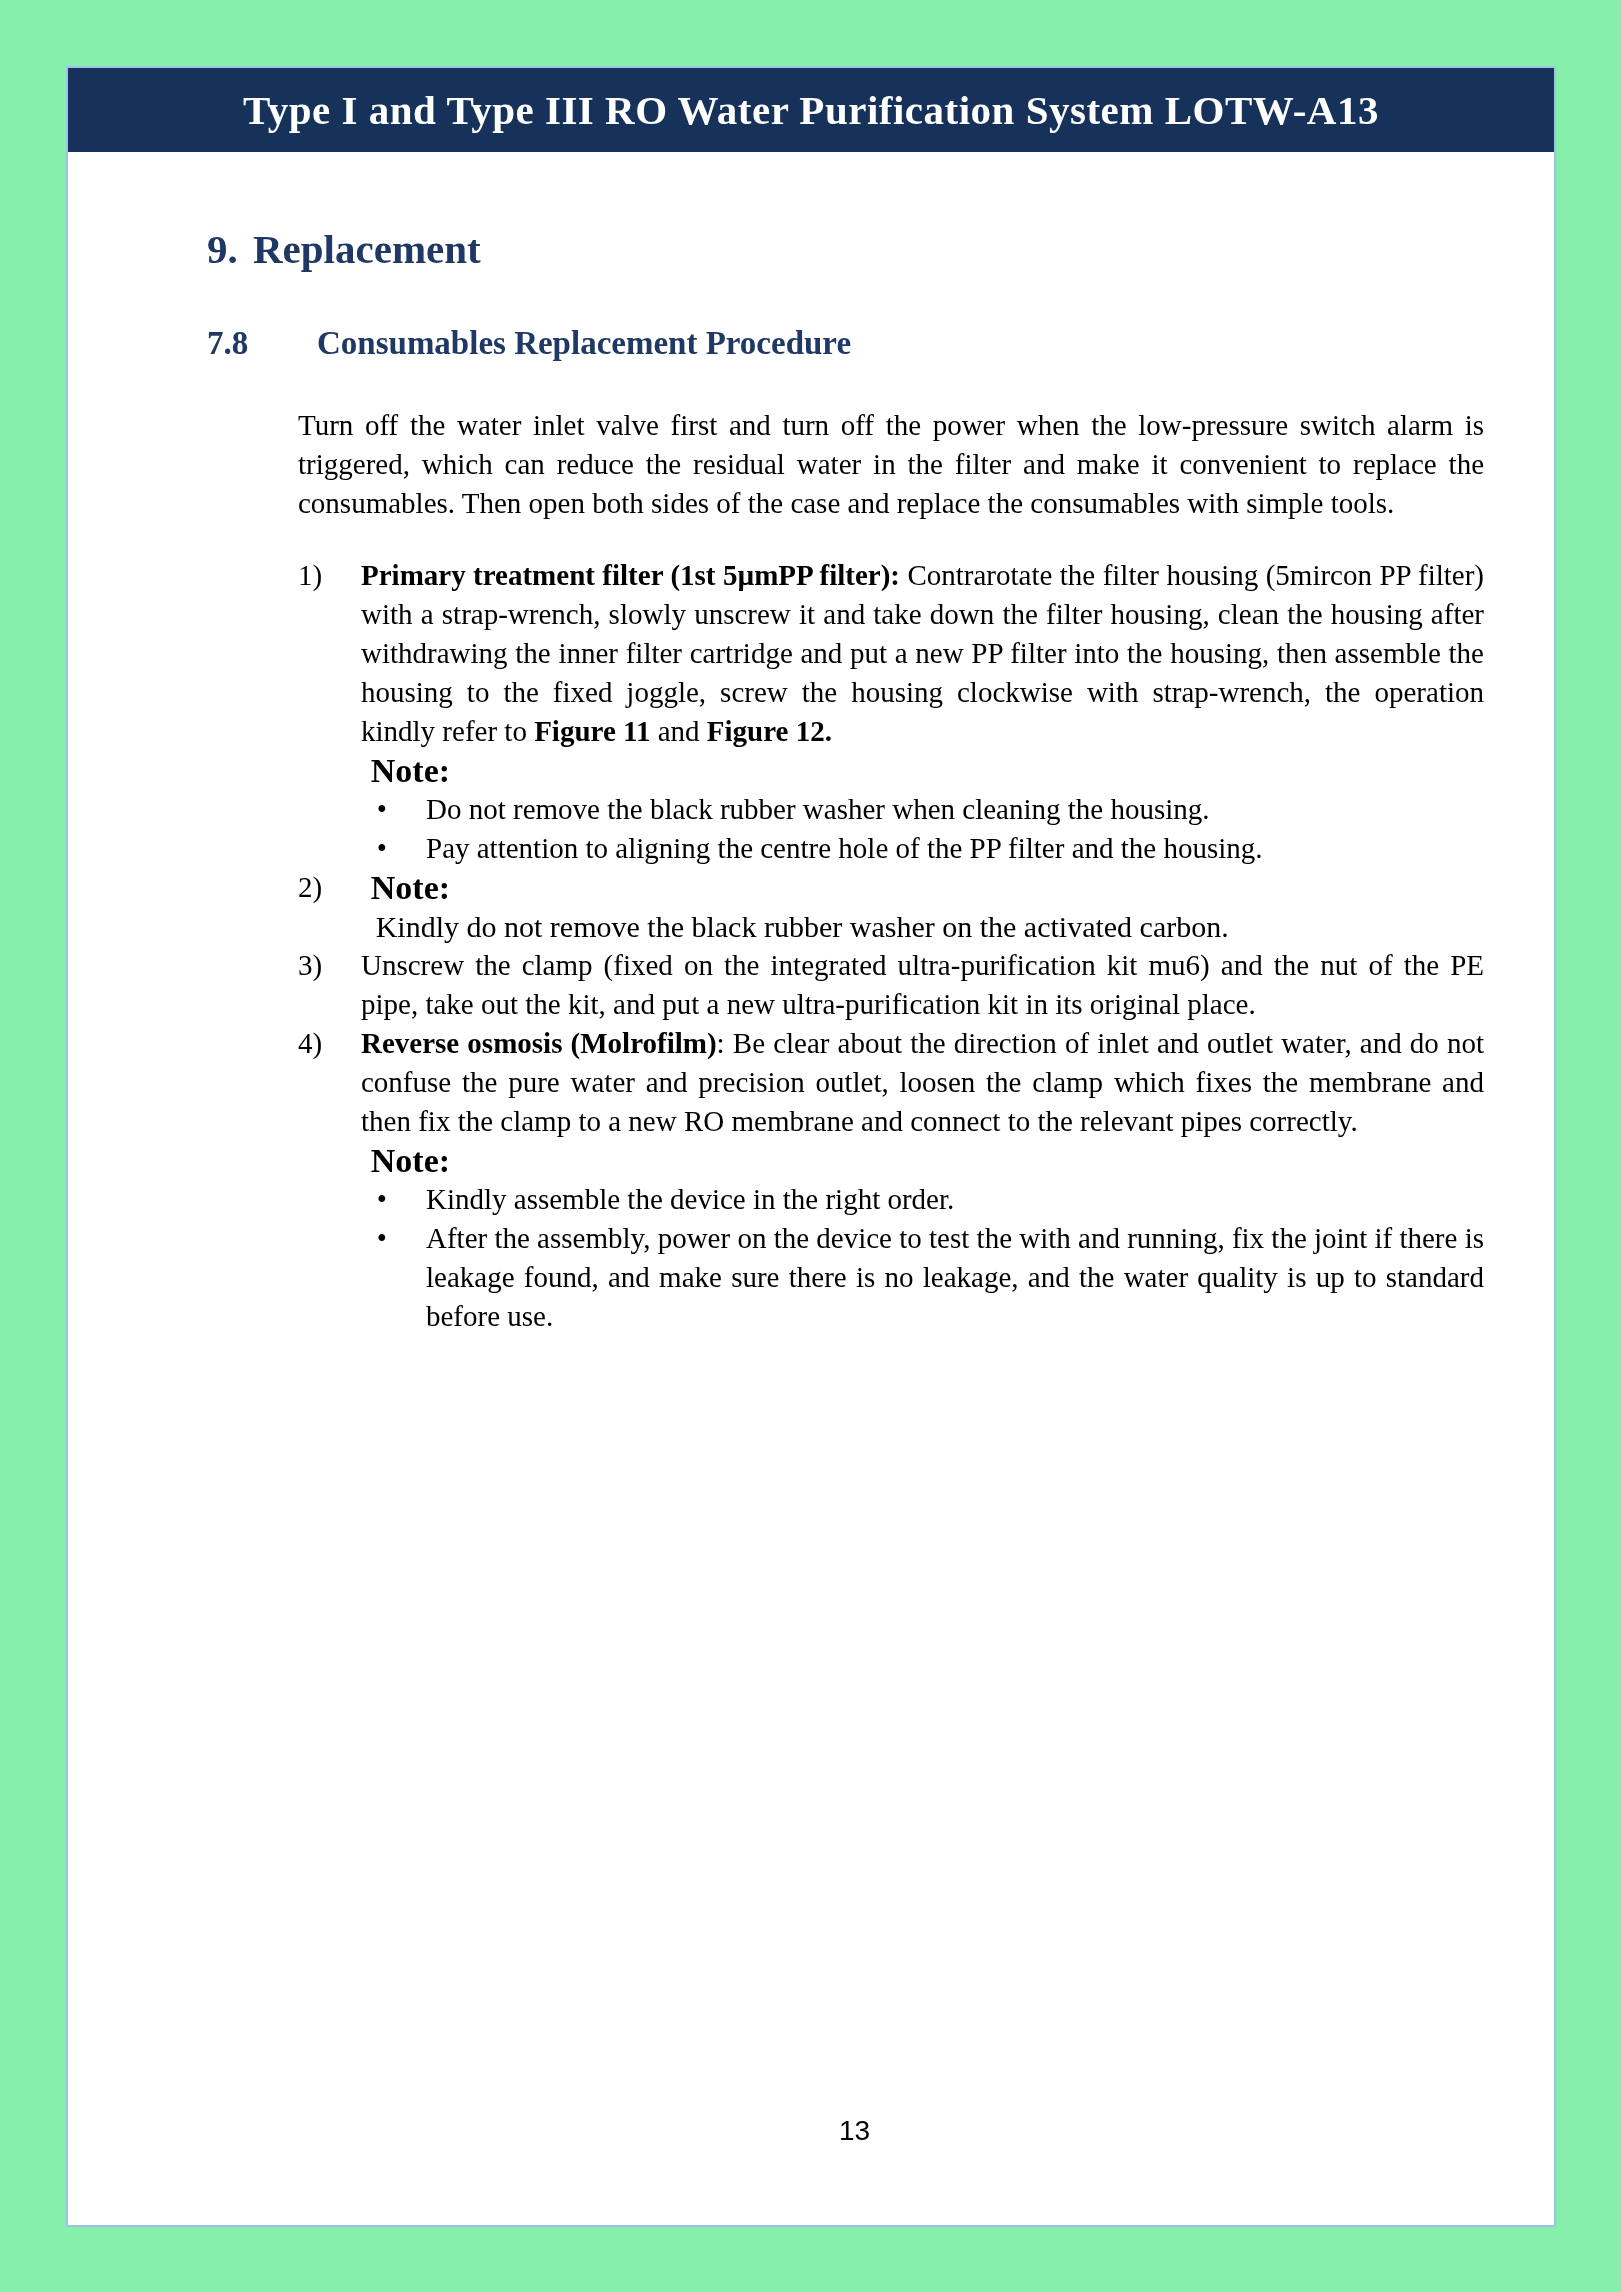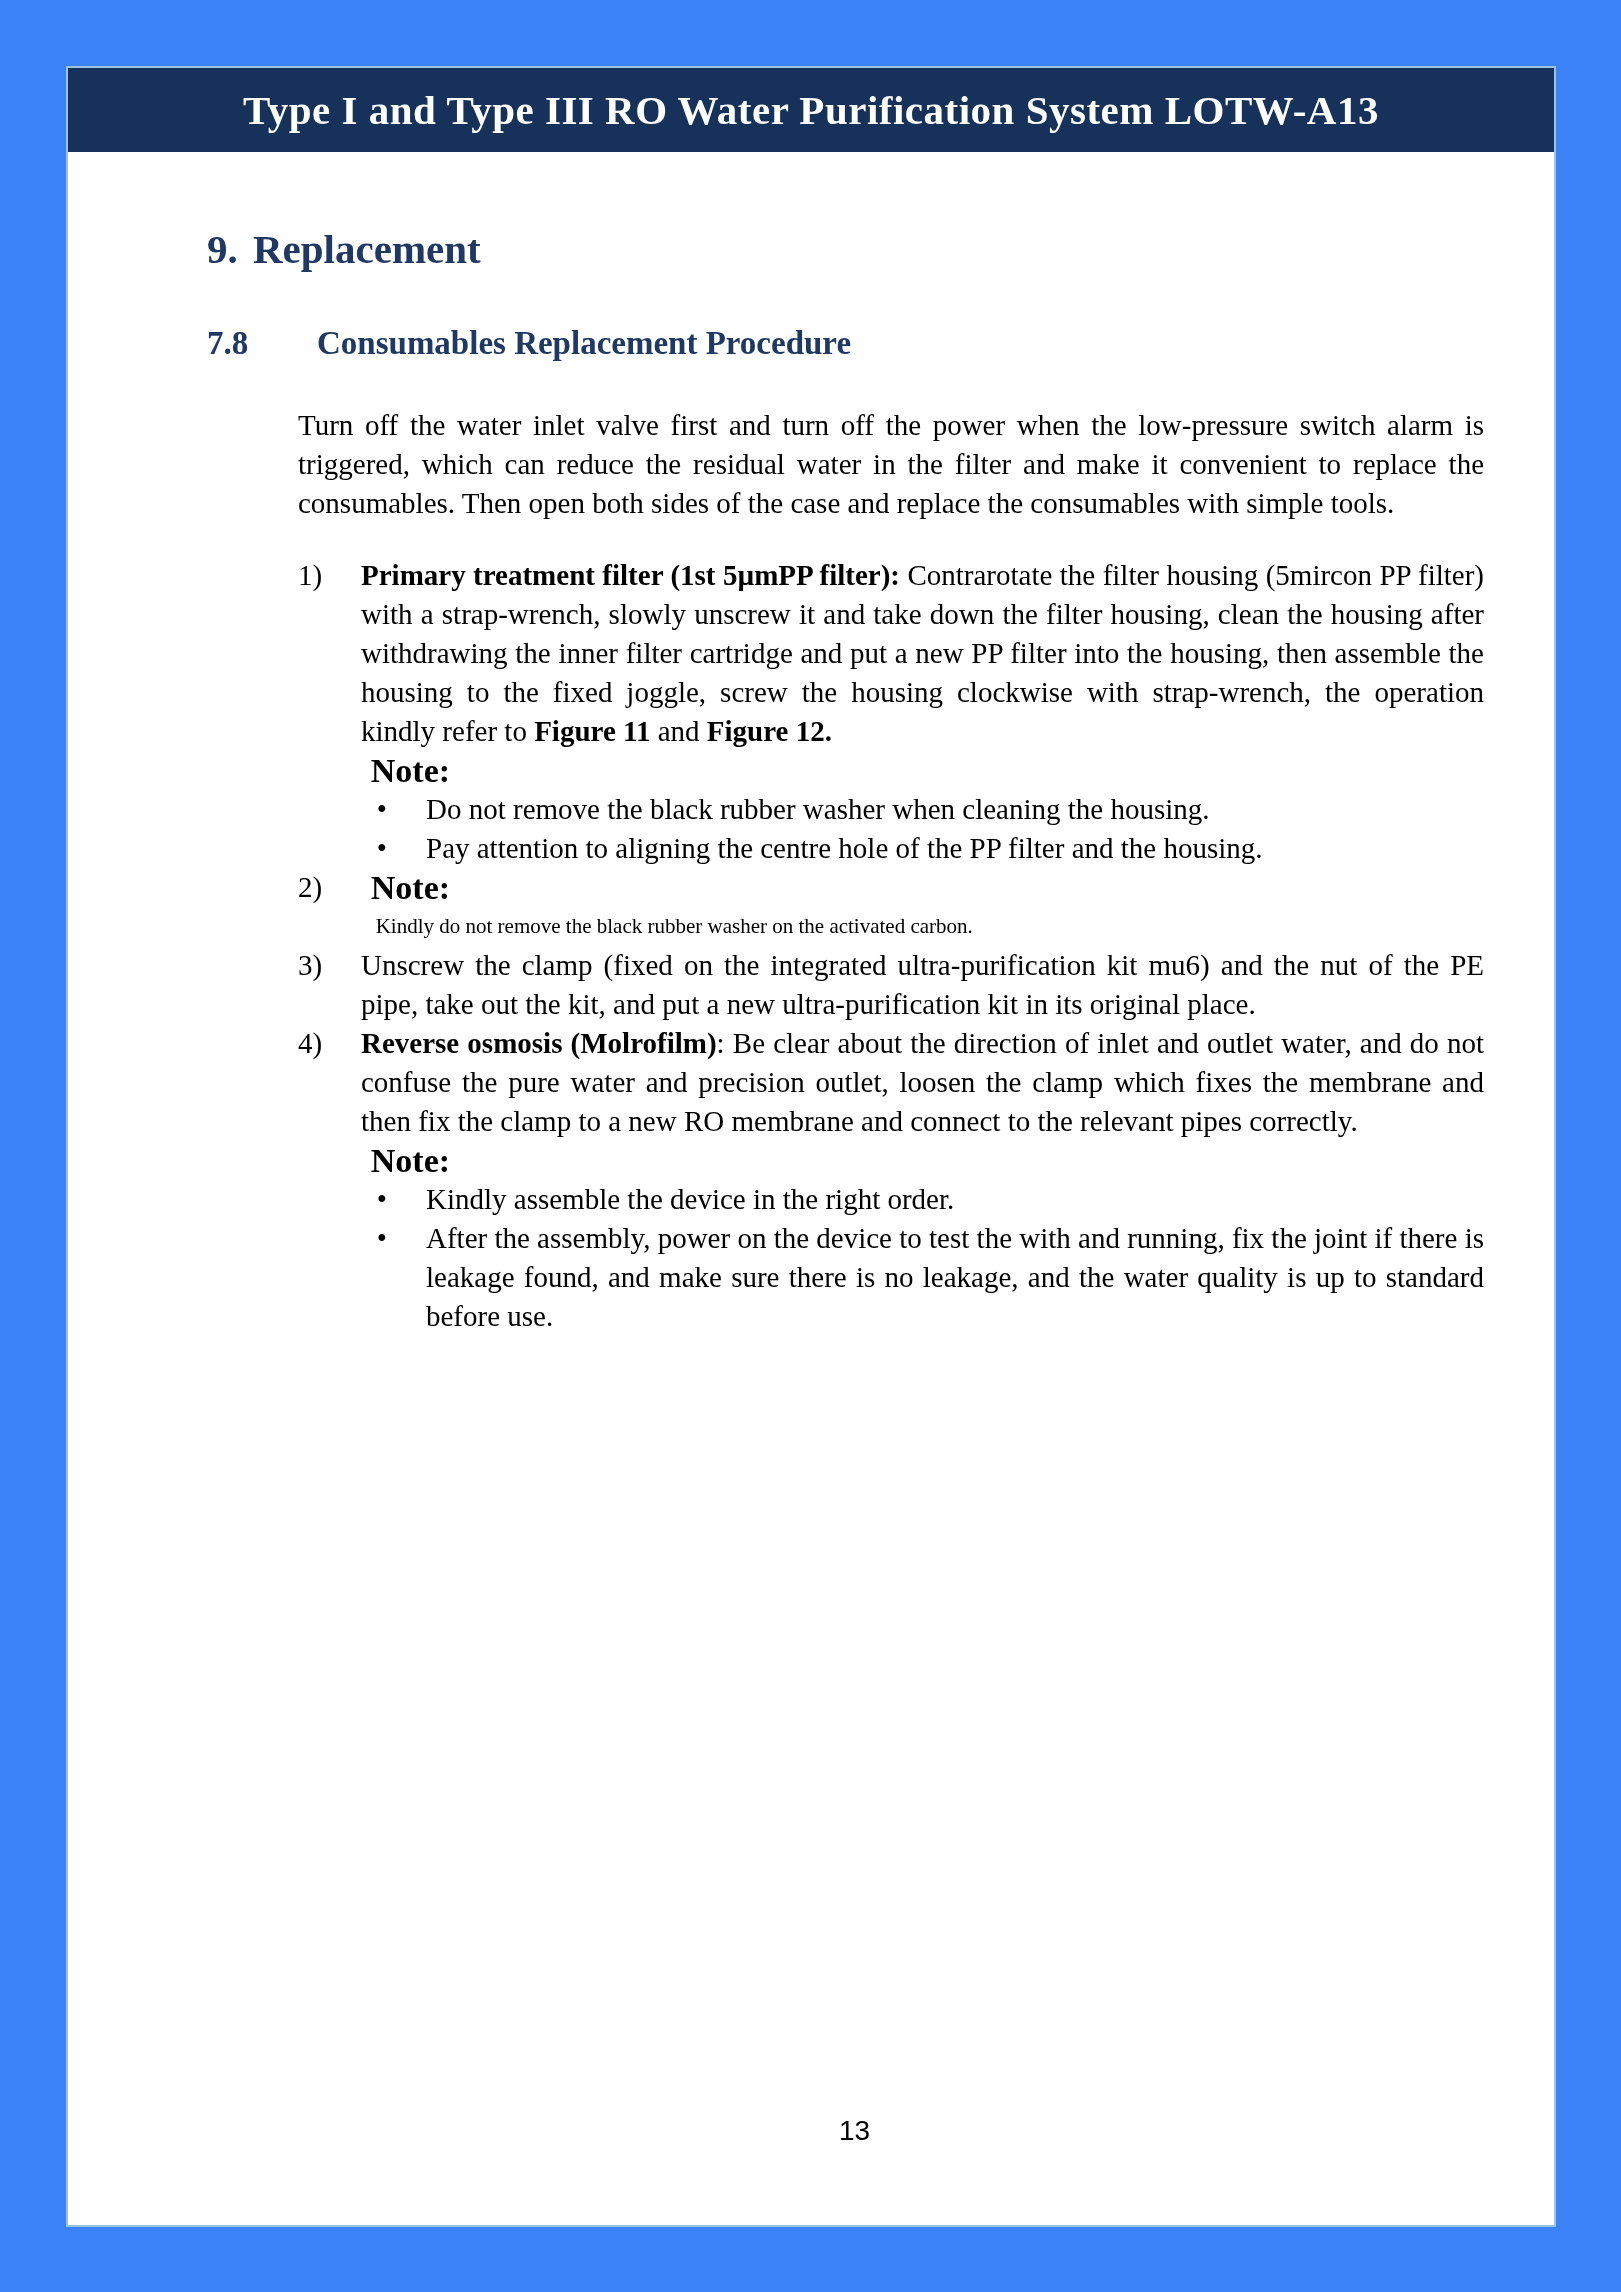--- a/index.html
+++ b/index.html
@@ -1,36 +1,36 @@
 <!DOCTYPE html>
 <html style="--header-bar: #16325a; --heading: #1f3864; --frame-border: #9cc3e6; --title-text: #ffffff; --body-text: #000000;"><head>
 <meta charset="utf-8">
 <style>
   html,body{margin:0;padding:0;}
   body{background:#ffffff;font-family:"Liberation Serif", serif;}
-  .page{position:relative;width:1621px;height:2293px;background:#3b82f6;overflow:hidden;}
+  .page{position:relative;width:1621px;height:2293px;background:#86efac;overflow:hidden;}
   .frame{position:absolute;left:66px;top:66px;width:1486px;height:2157px;border:2px solid var(--frame-border,#9cc3e6);background:#ffffff;}
   .titlebar{position:absolute;left:0;top:0;width:100%;height:84px;background:var(--header-bar,#16325a);display:flex;align-items:center;justify-content:center;}
   .titlebar .doc-title{color:var(--title-text,#ffffff);font-weight:bold;font-size:41px;letter-spacing:0.5px;white-space:nowrap;}
   .content{position:absolute;left:8px;top:84px;width:100%;box-sizing:border-box;padding:0 78px 0 131px;}
   h1.sec{margin:74px 0 0 0;font-size:41px;line-height:47px;font-weight:bold;color:var(--heading,#1f3864);}
   h1.sec .h1-num{display:inline-block;width:46px;}
   h2.subsec{margin:51px 0 0 0;font-size:33px;line-height:39px;font-weight:bold;color:var(--heading,#1f3864);}
   h2.subsec .h2-num{display:inline-block;width:110px;}
   .bodytext{font-size:29px;line-height:39px;color:var(--body-text,#000);}
   p.intro{margin:43px 0 33px 91px;text-align:justify;}
   ol.steps{list-style:none;margin:0 0 0 91px;padding:0;}
   .step{display:flex;}
   .step-num{flex:none;width:63px;font-size:29px;line-height:39px;}
   .step-body{flex:1;min-width:0;}
   .step-text{margin:0;font-size:29px;line-height:39px;}
   .justify{text-align:justify;}
   .b{font-weight:bold;}
   .note-label{margin:0 0 0 9.8px;font-size:34px;line-height:39px;font-weight:bold;}
-  .note-text{margin:0 0 0 14.7px;font-size:21px;line-height:39px;}
+  .note-text{margin:0 0 0 14.7px;font-size:30px;line-height:39px;}
   ul.note-bullets{list-style:none;margin:0;padding:0;}
   li.note-bullet{display:flex;font-size:29px;line-height:39px;}
   .bullet-marker{flex:none;width:65px;box-sizing:border-box;padding-left:15.7px;}
   .bullet-text{flex:1;min-width:0;}
   .footer{position:absolute;left:0;top:2115px;width:100%;text-align:center;
           font-family:"Liberation Sans", sans-serif;font-size:28px;color:#000;padding-left:44px;}
 </style>
 </head>
 <body>
 

